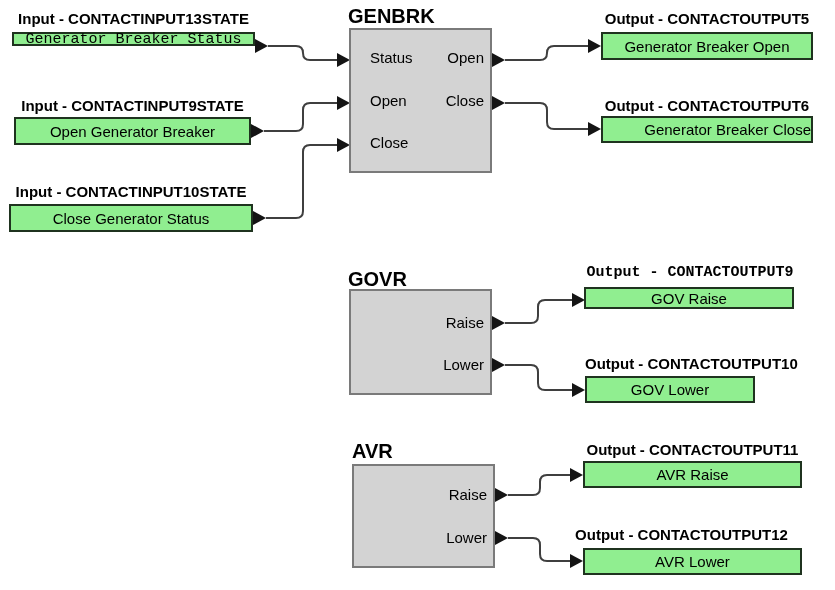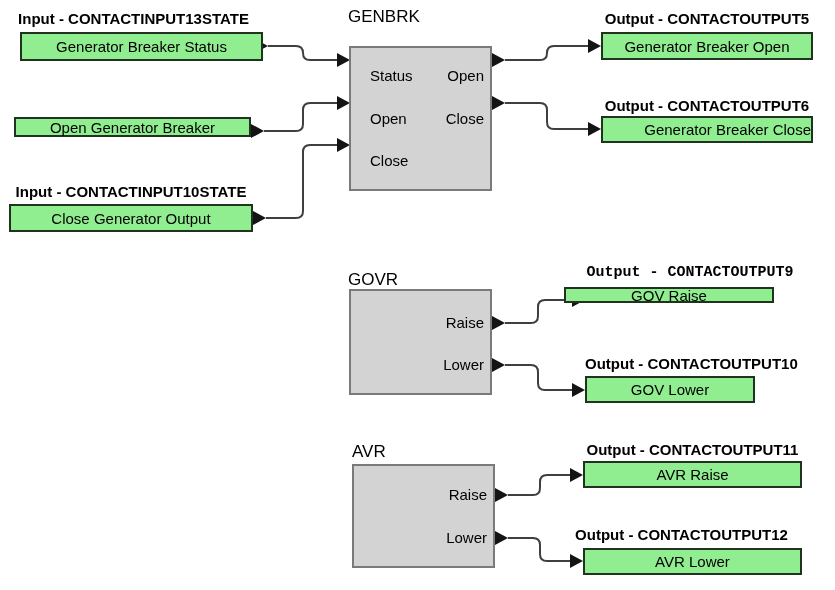--- a/index.html
+++ b/index.html
@@ -49,23 +49,23 @@
     white-space: nowrap;
   }
   .block {
     position: absolute;
     box-sizing: border-box;
     background: var(--block_fill, #d3d3d3);
     border: 2px solid var(--block_border, #7a7a7a);
   }
   .block-title {
     position: absolute;
-    font-size: 17px;
+    font-size: 20px;
     line-height: 15px;
-    font-weight: normal;
+    font-weight: bold;
     color: var(--text, #000);
     white-space: nowrap;
   }
   .port {
     position: absolute;
     height: 18px;
     line-height: 18px;
     font-size: 15px;
     color: var(--text, #000);
     white-space: nowrap;
@@ -112,35 +112,36 @@
     <polygon class="arrow" points="572,293 572,307 585,300"></polygon>
     <polygon class="arrow" points="572,383 572,397 585,390"></polygon>
 
     <polygon class="arrow" points="495,488 495,502 508,495"></polygon>
     <polygon class="arrow" points="495,531 495,545 508,538"></polygon>
     <polygon class="arrow" points="570,468 570,482 583,475"></polygon>
     <polygon class="arrow" points="570,554 570,568 583,561"></polygon>
   </svg>
 
   <div class="io-title" style="left:12px; top:11px; width:243px;">Input - CONTACTINPUT13STATE</div>
-  <div class="io-box" style="left:20px; top:32px; width:243px; height:29px;">
+  <div class="io-box" style="left:12px; top:32px; width:243px; height:14px;font-family:Liberation Mono, monospace;">
     <span class="io-label">Generator Breaker Status</span>
   </div>
 
-  <div class="io-box" style="left:14px; top:117px; width:237px; height:20px;">
+  <div class="io-title" style="left:14px; top:98px; width:237px;">Input - CONTACTINPUT9STATE</div>
+  <div class="io-box" style="left:14px; top:117px; width:237px; height:28px;">
     <span class="io-label">Open Generator Breaker</span>
   </div>
 
   <div class="io-title" style="left:9px; top:184px; width:244px;">Input - CONTACTINPUT10STATE</div>
   <div class="io-box" style="left:9px; top:204px; width:244px; height:28px;">
-    <span class="io-label">Close Generator Output</span>
+    <span class="io-label">Close Generator Status</span>
   </div>
 
   <div class="block-title" style="left:348px; top:9px;">GENBRK</div>
-  <div class="block" style="left:349px; top:46px; width:143px; height:145px;padding-left:16px;">
+  <div class="block" style="left:349px; top:28px; width:143px; height:145px;padding-left:16px;">
     <div class="port left" style="top:19px;">Status</div>
     <div class="port left" style="top:62px;">Open</div>
     <div class="port left" style="top:104px;">Close</div>
     <div class="port right" style="top:19px;">Open</div>
     <div class="port right" style="top:62px;">Close</div>
   </div>
 
   <div class="block-title" style="left:348px; top:272px;">GOVR</div>
   <div class="block" style="left:349px; top:289px; width:143px; height:106px;">
     <div class="port right" style="top:23px;">Raise</div>
@@ -157,21 +158,21 @@
   <div class="io-box" style="left:601px; top:32px; width:212px; height:28px;">
     <span class="io-label">Generator Breaker Open</span>
   </div>
 
   <div class="io-title" style="left:601px; top:98px; width:212px;">Output - CONTACTOUTPUT6</div>
   <div class="io-box" style="left:601px; top:116px; width:212px; height:27px;justify-content:flex-end;">
     <span class="io-label">Generator Breaker Close</span>
   </div>
 
   <div class="io-title" style="left:585px; top:265px; width:210px;font-family:Liberation Mono, monospace;">Output - CONTACTOUTPUT9</div>
-  <div class="io-box" style="left:564px; top:287px; width:210px; height:16px;text-align:center;">
+  <div class="io-box" style="left:584px; top:287px; width:210px; height:22px;text-align:center;">
     <span class="io-label">GOV Raise</span>
   </div>
 
   <div class="io-title" style="left:585px; top:356px; width:210px;">Output - CONTACTOUTPUT10</div>
   <div class="io-box" style="left:585px; top:376px; width:170px; height:27px;">
     <span class="io-label">GOV Lower</span>
   </div>
 
   <div class="io-title" style="left:583px; top:442px; width:219px;text-align:center;">Output - CONTACTOUTPUT11</div>
   <div class="io-box" style="left:583px; top:461px; width:219px; height:27px;">

